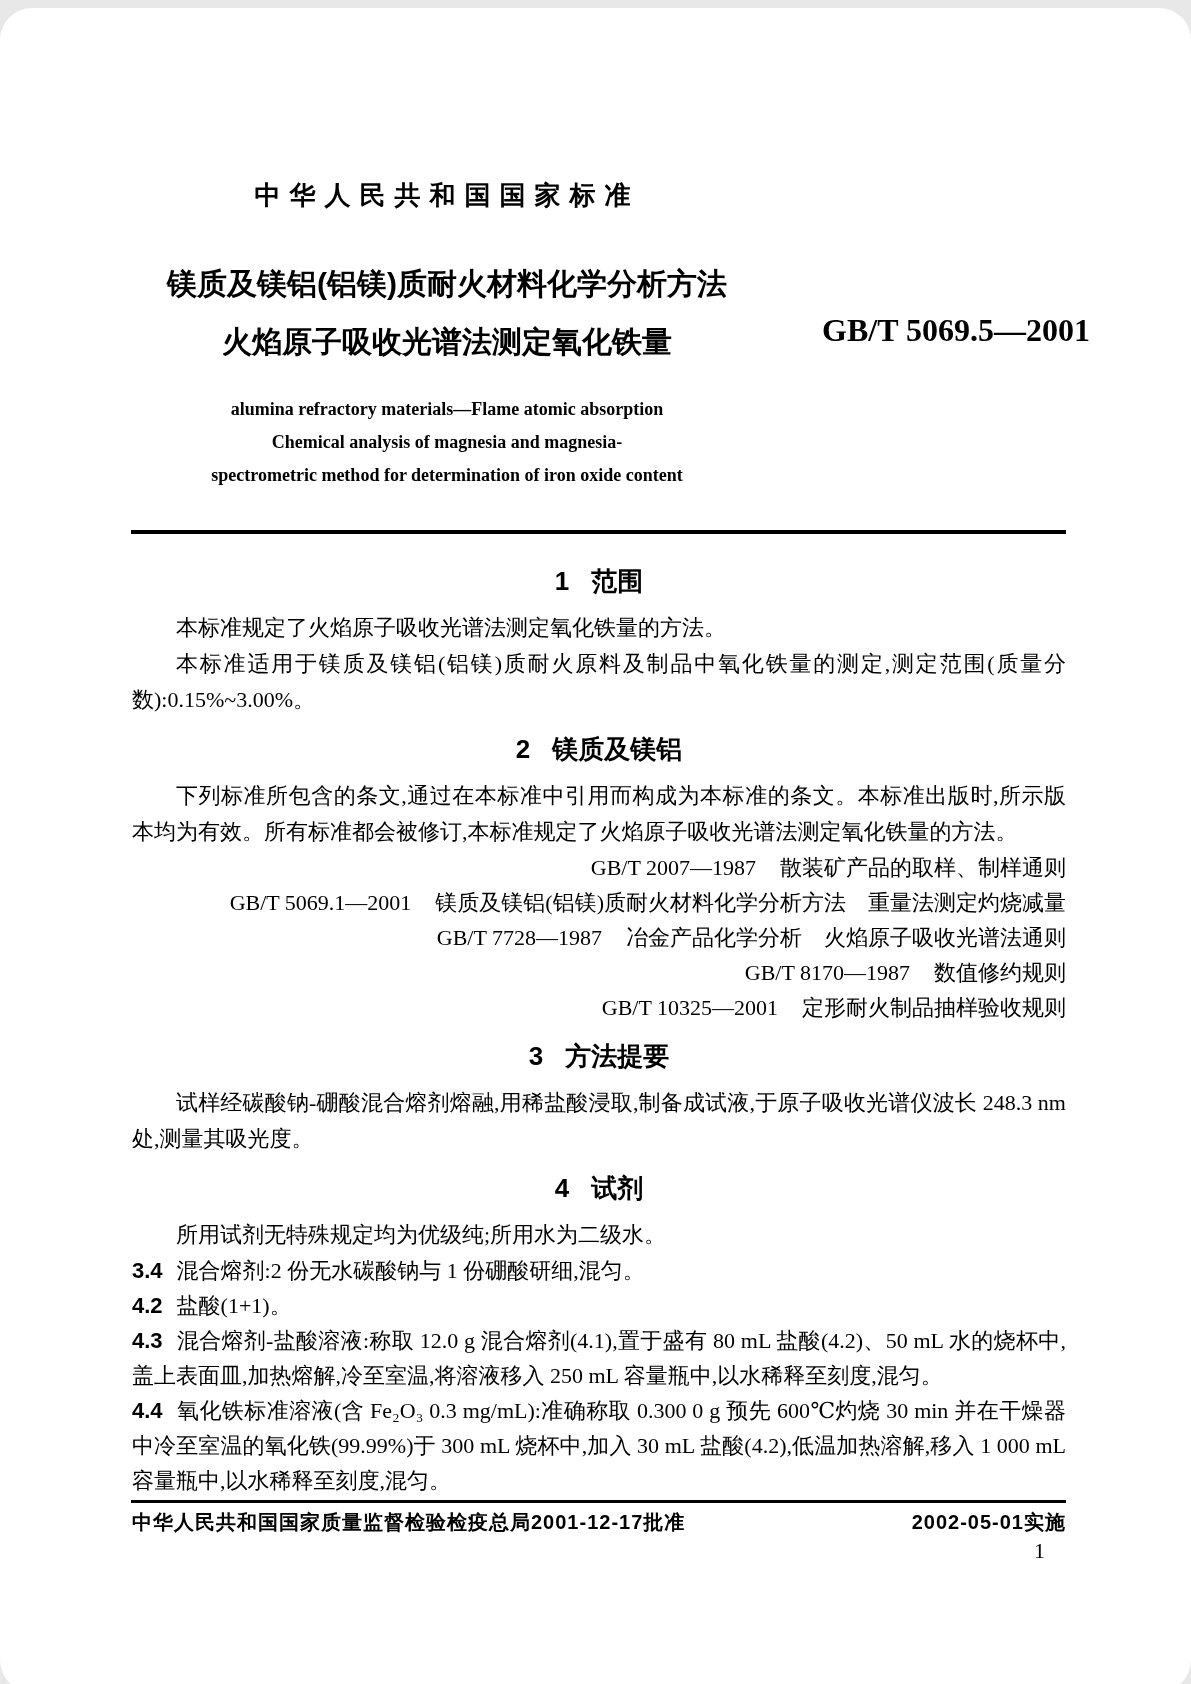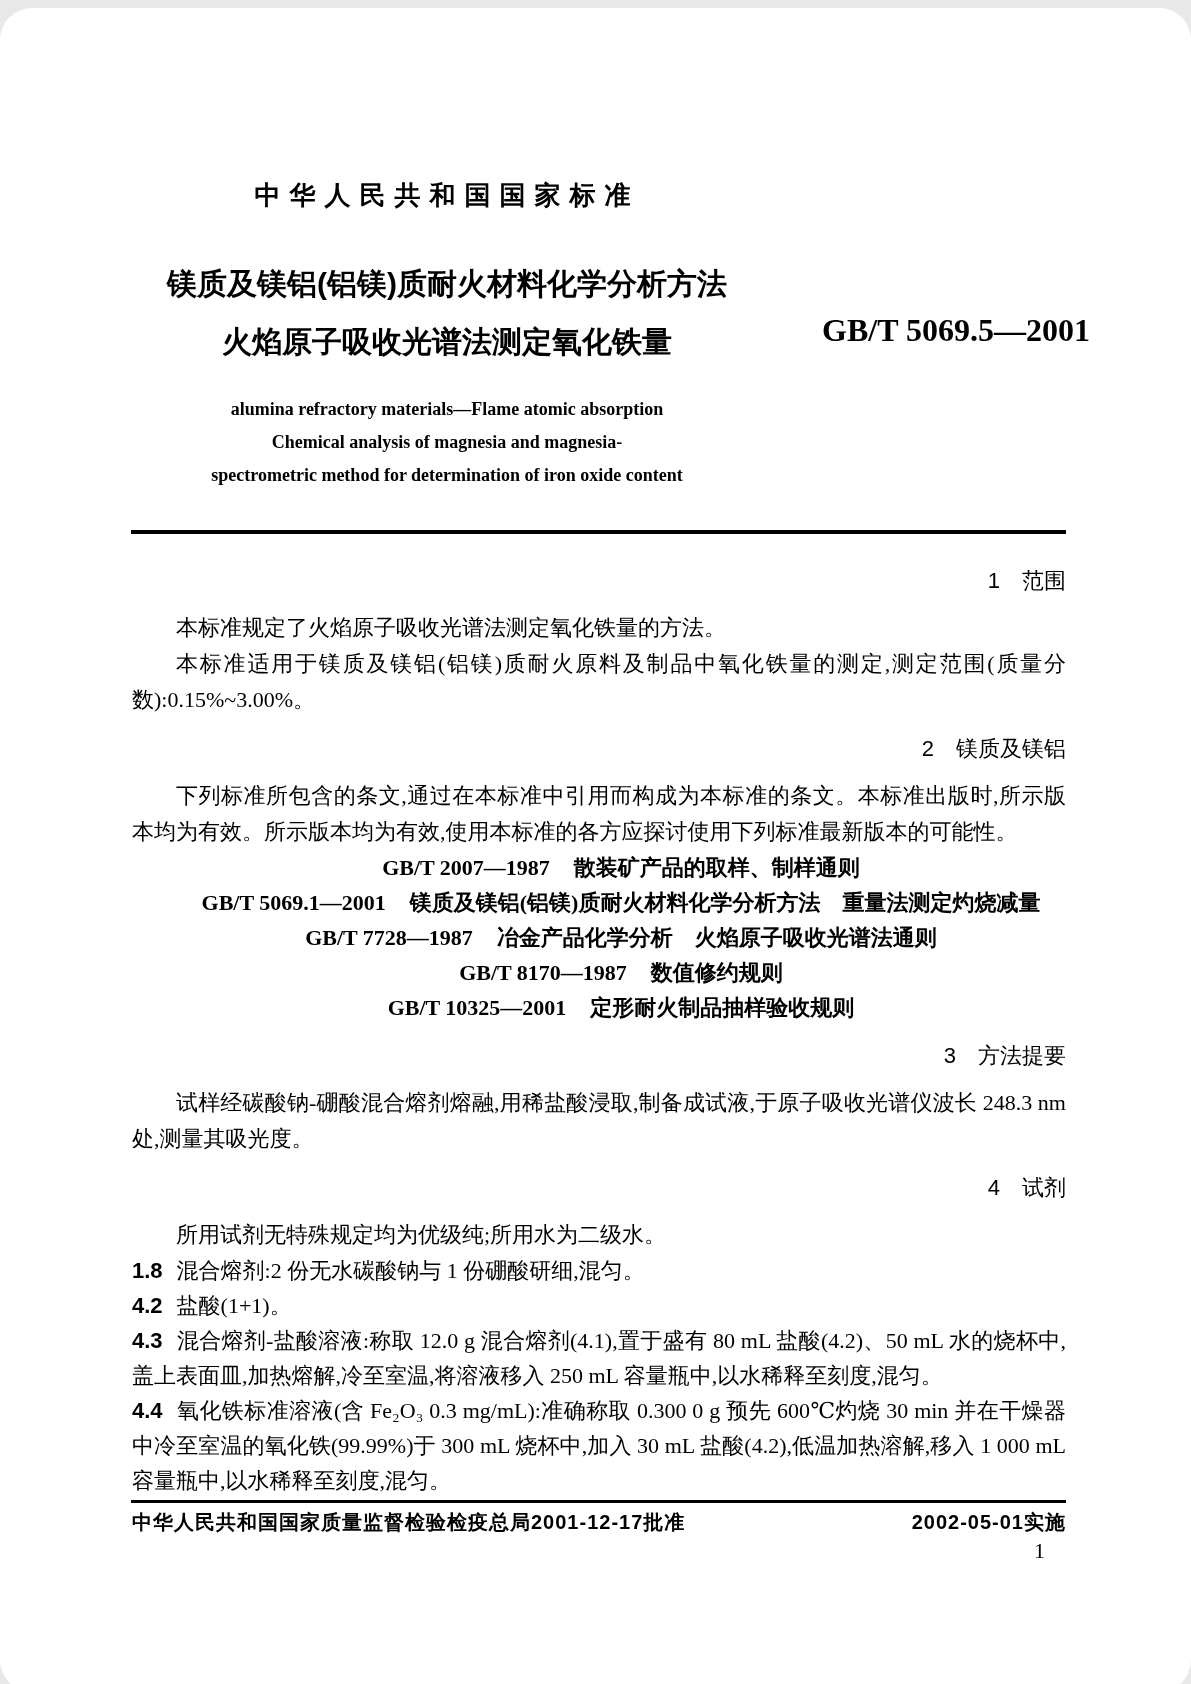--- a/index.html
+++ b/index.html
@@ -49,27 +49,27 @@
 
   
   .doc-body {
     position:absolute; left:132px; top:542px; width:934px;
     font-size:22px; line-height:36px;
     text-align:justify;
     display:flow-root;
   }
   .section-heading {
     font-family:"Liberation Sans","DejaVu Sans",sans-serif;
-    font-weight:400; font-size:22px; line-height:30px;
+    font-weight:700; font-size:26px; line-height:30px;
     margin:16px 0 14px 0;
-    text-align:right;
+    text-align:center;
   }
   .sec-num { margin-right:22px; }
   .para { text-indent:44px; }
-  .ref-row { padding-left:44px; line-height:35px; text-align:center;font-weight:bold; }
+  .ref-row { padding-left:44px; line-height:35px; text-align:right; }
   .ref-title { margin-left:24px; }
   .clause { line-height:35px; }
   .clause-num {
     font-family:"Liberation Sans","DejaVu Sans",sans-serif;
     font-weight:700; margin-right:14px;
   }
 
   
   .rule-bottom {
     position:absolute; left:131px; top:1492px; width:935px;
@@ -109,21 +109,21 @@
 
     <div class="section-heading">
       <span class="sec-num">1</span><span class="sec-title">范围</span>
     </div>
     <p class="para">本标准规定了火焰原子吸收光谱法测定氧化铁量的方法。</p>
     <p class="para">本标准适用于镁质及镁铝(铝镁)质耐火原料及制品中氧化铁量的测定,测定范围(质量分数):0.15%~3.00%。</p>
 
     <div class="section-heading">
       <span class="sec-num">2</span><span class="sec-title">镁质及镁铝</span>
     </div>
-    <p class="para">下列标准所包含的条文,通过在本标准中引用而构成为本标准的条文。本标准出版时,所示版本均为有效。所示版本均为有效,使用本标准的各方应探讨使用下列标准最新版本的可能性。</p>
+    <p class="para">下列标准所包含的条文,通过在本标准中引用而构成为本标准的条文。本标准出版时,所示版本均为有效。所有标准都会被修订,本标准规定了火焰原子吸收光谱法测定氧化铁量的方法。</p>
     <div class="ref-row">
       <span>GB/T 2007—1987</span><span class="ref-title">散装矿产品的取样、制样通则</span>
     </div>
     <div class="ref-row">
       <span>GB/T 5069.1—2001</span><span class="ref-title">镁质及镁铝(铝镁)质耐火材料化学分析方法　重量法测定灼烧减量</span>
     </div>
     <div class="ref-row">
       <span>GB/T 7728—1987</span><span class="ref-title">冶金产品化学分析　火焰原子吸收光谱法通则</span>
     </div>
     <div class="ref-row">
@@ -136,21 +136,21 @@
     <div class="section-heading">
       <span class="sec-num">3</span><span class="sec-title">方法提要</span>
     </div>
     <p class="para">试样经碳酸钠-硼酸混合熔剂熔融,用稀盐酸浸取,制备成试液,于原子吸收光谱仪波长 248.3 nm 处,测量其吸光度。</p>
 
     <div class="section-heading">
       <span class="sec-num">4</span><span class="sec-title">试剂</span>
     </div>
     <p class="para">所用试剂无特殊规定均为优级纯;所用水为二级水。</p>
     <p class="clause">
-      <span class="clause-num">1.8</span><span>混合熔剂:2 份无水碳酸钠与 1 份硼酸研细,混匀。</span>
+      <span class="clause-num">3.4</span><span>混合熔剂:2 份无水碳酸钠与 1 份硼酸研细,混匀。</span>
     </p>
     <p class="clause">
       <span class="clause-num">4.2</span><span>盐酸(1+1)。</span>
     </p>
     <p class="clause">
       <span class="clause-num">4.3</span><span>混合熔剂-盐酸溶液:称取 12.0 g 混合熔剂(4.1),置于盛有 80 mL 盐酸(4.2)、50 mL 水的烧杯中,盖上表面皿,加热熔解,冷至室温,将溶液移入 250 mL 容量瓶中,以水稀释至刻度,混匀。</span>
     </p>
     <p class="clause">
       <span class="clause-num">4.4</span><span>氧化铁标准溶液(含 Fe₂O₃ 0.3 mg/mL):准确称取 0.300 0 g 预先 600℃灼烧 30 min 并在干燥器中冷至室温的氧化铁(99.99%)于 300 mL 烧杯中,加入 30 mL 盐酸(4.2),低温加热溶解,移入 1 000 mL容量瓶中,以水稀释至刻度,混匀。</span>
     </p>

